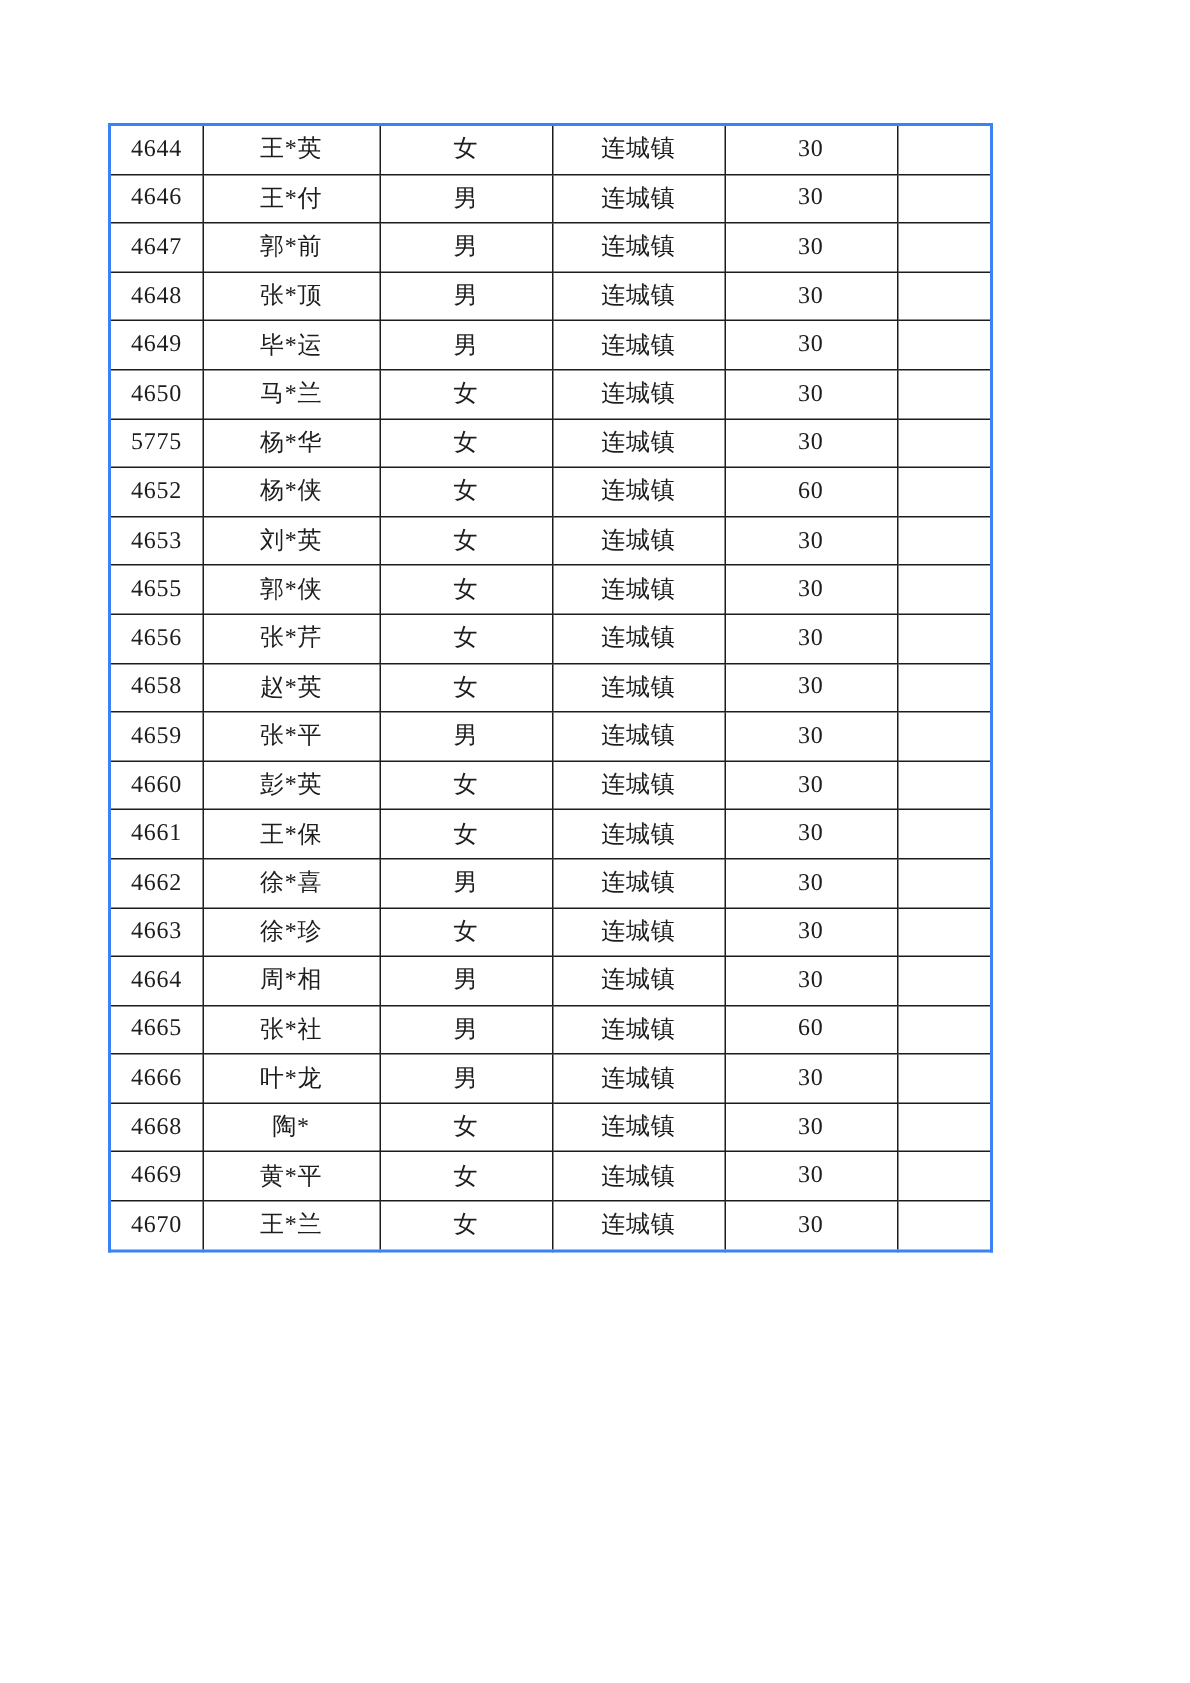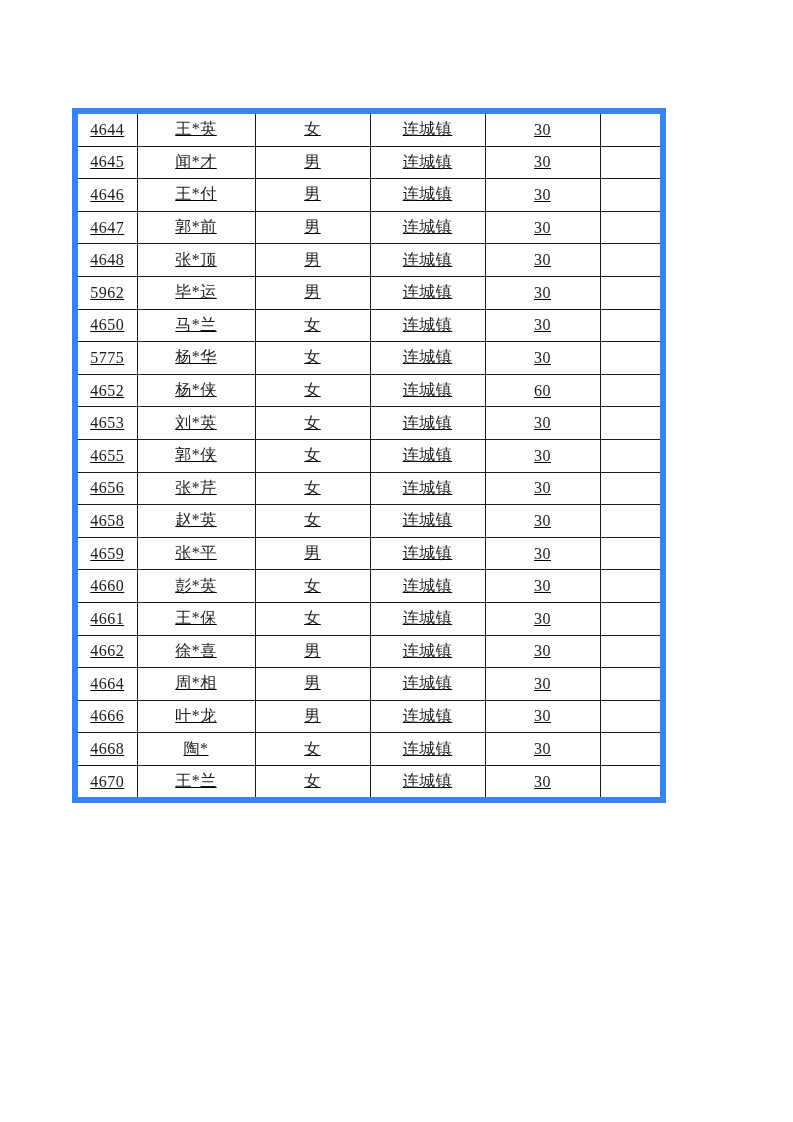--- a/index.html
+++ b/index.html
@@ -11,26 +11,25 @@
     position: relative;
     width: 793px;
     height: 1122px;
     background: #ffffff;
     overflow: hidden;
     font-family: "Liberation Serif", "DejaVu Serif", serif;
   }
   table.records {
     position: absolute;
     left: 72px;
-    top: 108px;
+    top: 82px;
     width: 588px;
     border-collapse: collapse;
     table-layout: fixed;
-    border: 6px solid #3b82f6;
-    text-decoration: underline;
+    border: 2px solid #3b82f6;
   }
   table.records td {
     border: 1.5px solid #1c1c1c;
     height: 31.6px;
     padding: 0;
     text-align: center;
     vertical-align: middle;
     font-size: 16px;
     color: #1d1d1d;
     letter-spacing: 0.5px;
@@ -56,28 +55,20 @@
     <tbody>
   <tr>
     <td class="c-id">4644</td>
     <td class="c-name">王*英</td>
     <td class="c-gender">女</td>
     <td class="c-town">连城镇</td>
     <td class="c-amount">30</td>
     <td class="c-note"></td>
   </tr>
 
-  <tr>
-    <td class="c-id">4645</td>
-    <td class="c-name">闻*才</td>
-    <td class="c-gender">男</td>
-    <td class="c-town">连城镇</td>
-    <td class="c-amount">30</td>
-    <td class="c-note"></td>
-  </tr>
 
   <tr>
     <td class="c-id">4646</td>
     <td class="c-name">王*付</td>
     <td class="c-gender">男</td>
     <td class="c-town">连城镇</td>
     <td class="c-amount">30</td>
     <td class="c-note"></td>
   </tr>
 
@@ -93,21 +84,21 @@
   <tr>
     <td class="c-id">4648</td>
     <td class="c-name">张*顶</td>
     <td class="c-gender">男</td>
     <td class="c-town">连城镇</td>
     <td class="c-amount">30</td>
     <td class="c-note"></td>
   </tr>
 
   <tr>
-    <td class="c-id">5962</td>
+    <td class="c-id">4649</td>
     <td class="c-name">毕*运</td>
     <td class="c-gender">男</td>
     <td class="c-town">连城镇</td>
     <td class="c-amount">30</td>
     <td class="c-note"></td>
   </tr>
 
   <tr>
     <td class="c-id">4650</td>
     <td class="c-name">马*兰</td>
@@ -202,50 +193,74 @@
 
   <tr>
     <td class="c-id">4662</td>
     <td class="c-name">徐*喜</td>
     <td class="c-gender">男</td>
     <td class="c-town">连城镇</td>
     <td class="c-amount">30</td>
     <td class="c-note"></td>
   </tr>
 
+  <tr>
+    <td class="c-id">4663</td>
+    <td class="c-name">徐*珍</td>
+    <td class="c-gender">女</td>
+    <td class="c-town">连城镇</td>
+    <td class="c-amount">30</td>
+    <td class="c-note"></td>
+  </tr>
 
   <tr>
     <td class="c-id">4664</td>
     <td class="c-name">周*相</td>
     <td class="c-gender">男</td>
     <td class="c-town">连城镇</td>
     <td class="c-amount">30</td>
     <td class="c-note"></td>
   </tr>
 
+  <tr>
+    <td class="c-id">4665</td>
+    <td class="c-name">张*社</td>
+    <td class="c-gender">男</td>
+    <td class="c-town">连城镇</td>
+    <td class="c-amount">60</td>
+    <td class="c-note"></td>
+  </tr>
 
   <tr>
     <td class="c-id">4666</td>
     <td class="c-name">叶*龙</td>
     <td class="c-gender">男</td>
     <td class="c-town">连城镇</td>
     <td class="c-amount">30</td>
     <td class="c-note"></td>
   </tr>
 
 
   <tr>
     <td class="c-id">4668</td>
     <td class="c-name">陶*</td>
     <td class="c-gender">女</td>
     <td class="c-town">连城镇</td>
     <td class="c-amount">30</td>
     <td class="c-note"></td>
   </tr>
 
+  <tr>
+    <td class="c-id">4669</td>
+    <td class="c-name">黄*平</td>
+    <td class="c-gender">女</td>
+    <td class="c-town">连城镇</td>
+    <td class="c-amount">30</td>
+    <td class="c-note"></td>
+  </tr>
 
   <tr>
     <td class="c-id">4670</td>
     <td class="c-name">王*兰</td>
     <td class="c-gender">女</td>
     <td class="c-town">连城镇</td>
     <td class="c-amount">30</td>
     <td class="c-note"></td>
   </tr>
 </tbody>

